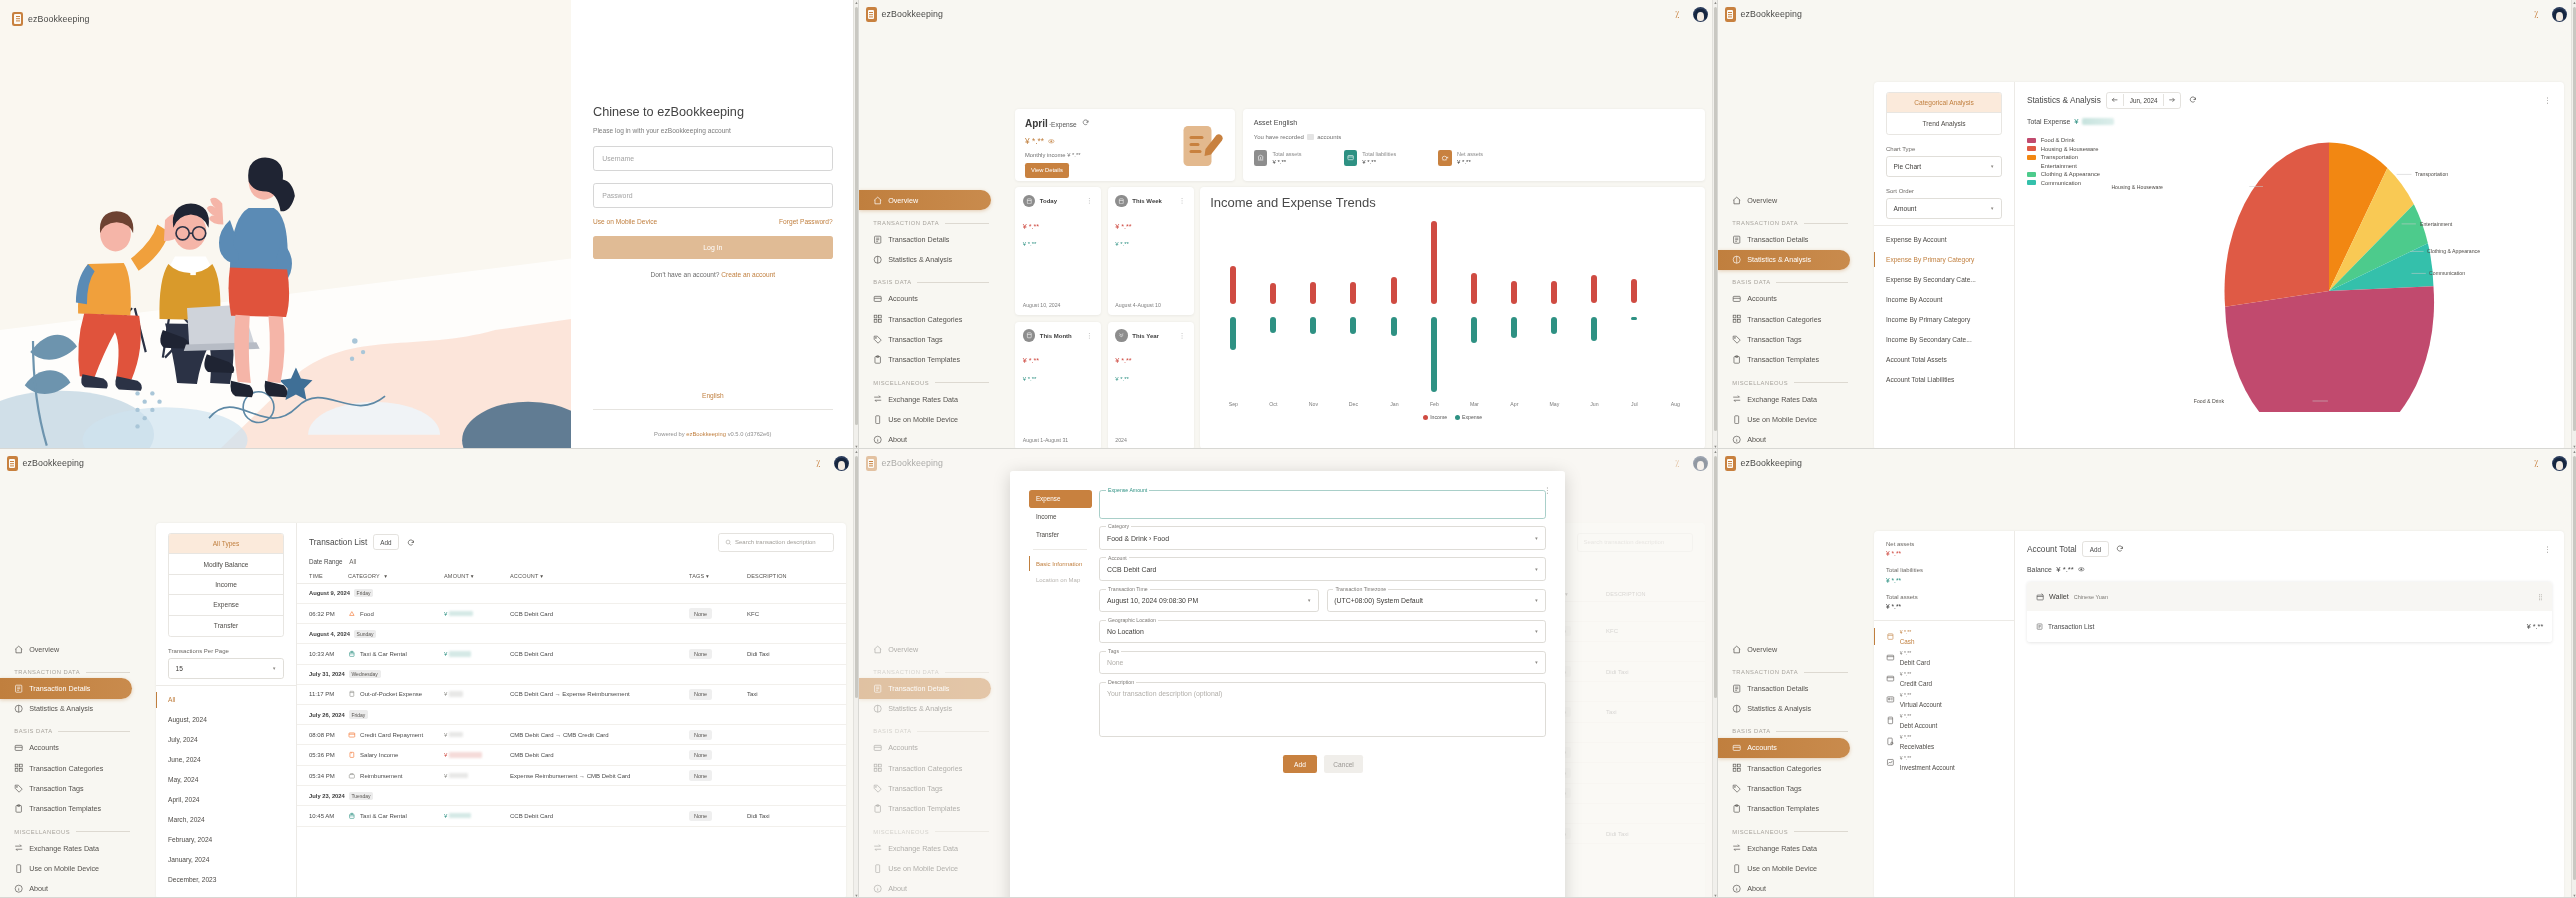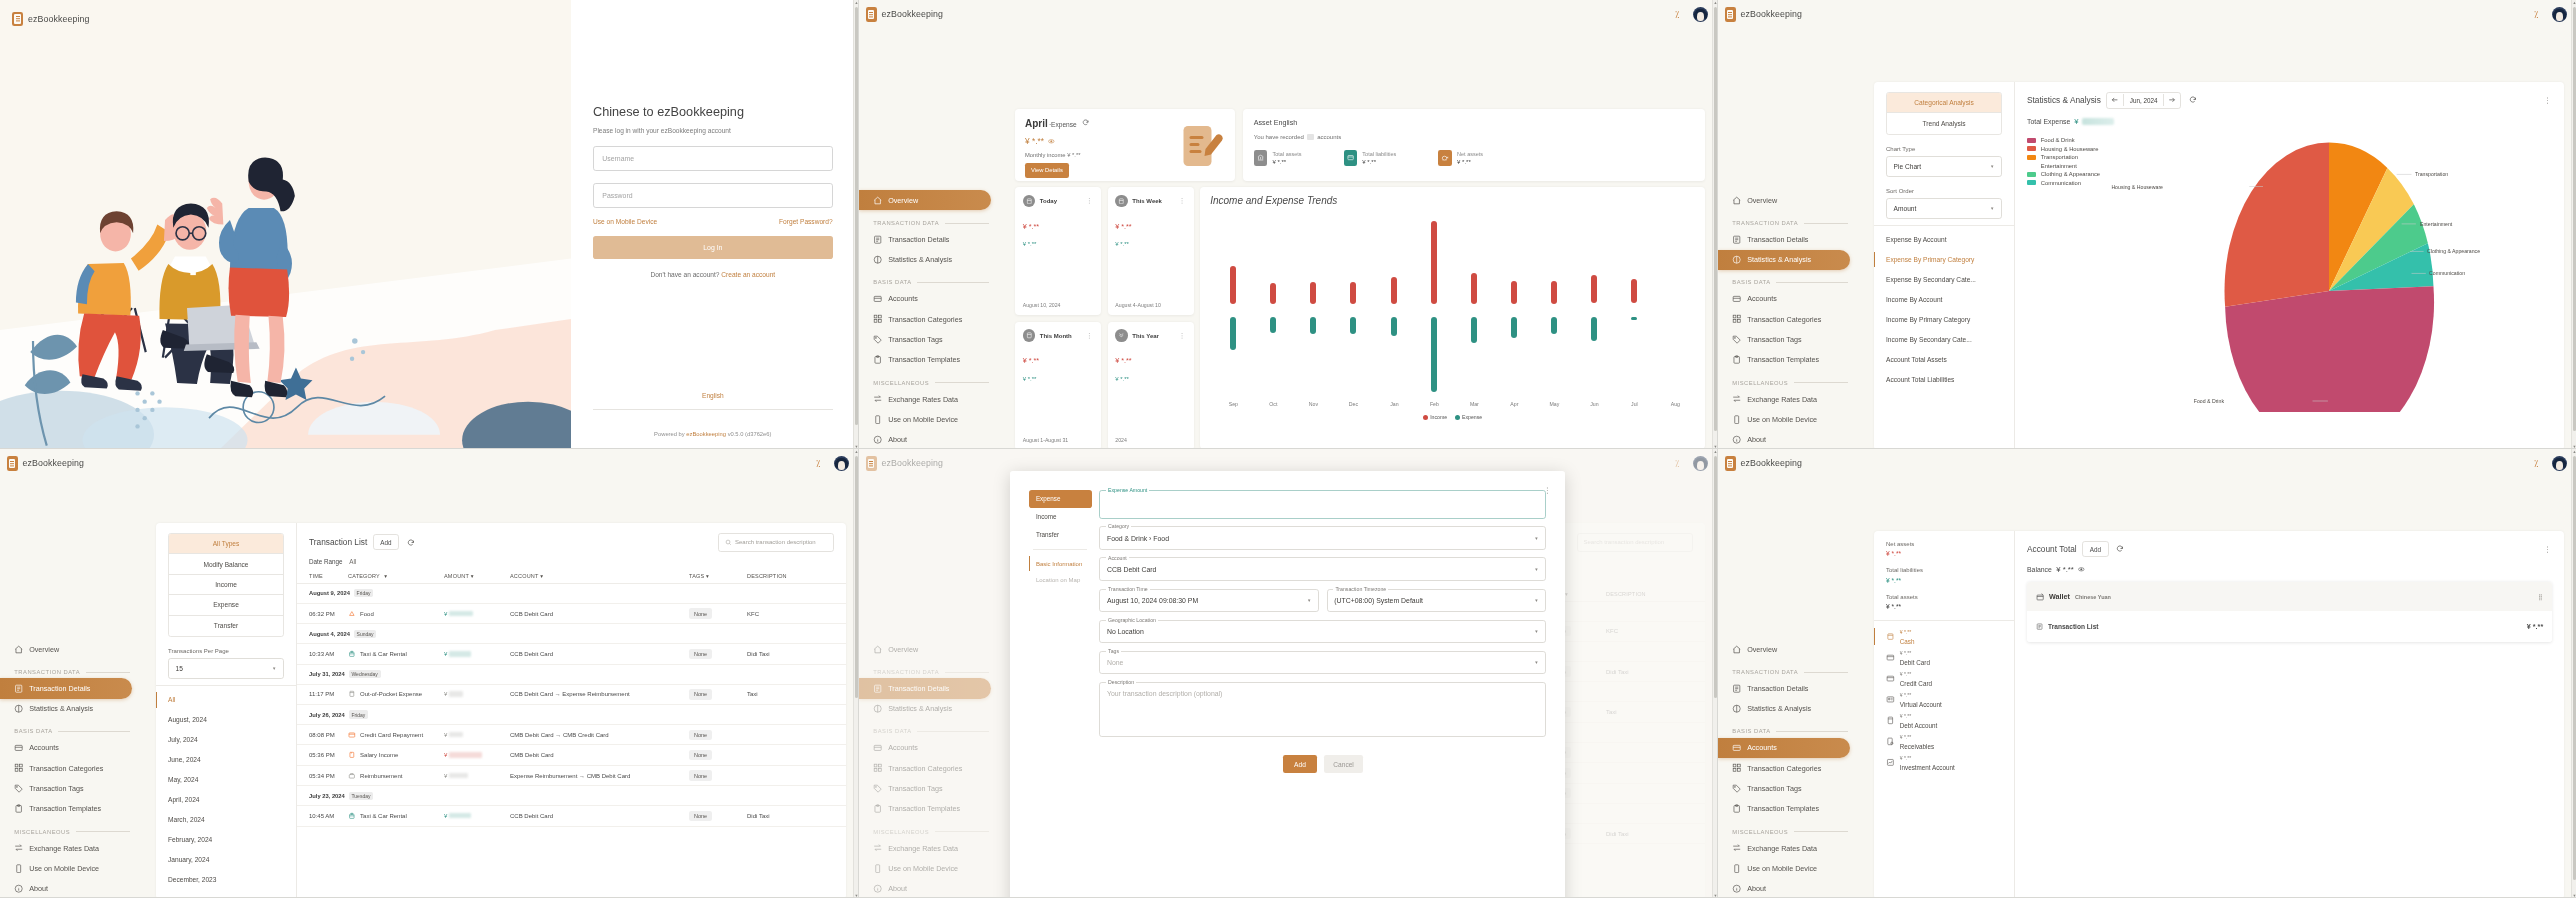--- a/index.html
+++ b/index.html
@@ -141,21 +141,21 @@
   .ov-row2 { display: flex; gap: 6.6px; margin-top: 6.6px; }
   .ov-small { width: 86px; height: 128px; padding: 7.2px 7.7px; }
   .ov-small .hd { display: flex; align-items: center; gap: 4.4px; }
   .ov-small .circ { width: 12.7px; height: 12.7px; border-radius: 50%; background: #8d8d8d; display: flex; align-items: center; justify-content: center; }
   .ov-small .ttl { font-size: 6px; font-weight: bold; color: #3d3d3d; }
   .ov-small .dots { margin-left: auto; color: #9a9a9a; font-size: 6.6px; letter-spacing: 0.6px; }
   .ov-small .v1 { color: #cf4b42; font-size: 7.2px; margin-top: 14.3px; }
   .ov-small .v2 { color: #2e9183; font-size: 6px; margin-top: 10.5px; }
   .ov-small .dt { font-size: 5.2px; color: #7e7e7e; position: absolute; bottom: 7.2px; }
   .ov-chart { flex: 1; height: 262px; padding: 7.7px 10px; position: relative; }
-  .ov-chart h3 { font-size: 10px; font-weight: 400; color: #4a4a4a; font-style: italic; }
+  .ov-chart h3 { font-size: 13px; font-weight: 400; color: #4a4a4a; }
   .bars { position: absolute; left: 13.2px; right: 10px; top: 26.4px; height: 182px; }
   .bar-inc { position: absolute; background: #cf4b42; border-radius: 3.3px; width: 6px; }
   .bar-exp { position: absolute; background: #2e9183; border-radius: 3.3px; width: 6px; }
   .axis { position: absolute; left: 13.2px; right: 10px; top: 214px; height: 7.7px; }
   .axis span { position: absolute; font-size: 5.2px; color: #7b7b7b; transform: translateX(-50%); }
   .legend { position: absolute; left: 0; right: 0; top: 227px; display: flex; gap: 7.7px; justify-content: center; font-size: 5.2px; color: #555; }
   .legend i { width: 5px; height: 5px; border-radius: 50%; display: inline-block; margin-right: 2.2px; vertical-align: -0.6px; }
 
   
   .maincard { display: flex; height: 368px; background: #fff; border-radius: 3.9px; box-shadow: 0 0.6px 2.8px rgba(0,0,0,.06); overflow: hidden; }
@@ -217,21 +217,21 @@
   .acct-top { padding: 10px 12px 0 12px; }
   .acct-top .lb { font-size: 6px; color: #6d6a66; }
   .acct-top .v { font-size: 6.6px; margin-top: 3.3px; }
   .acct-list .it { display: flex; align-items: center; gap: 5px; height: 21px; padding-left: 12px; position: relative; }
   .acct-list .it.on::before { content:""; position:absolute; left:0; top:1.7px; bottom:1.7px; width:1.1px; background:#c07f3e; }
   .acct-list .amt { font-size: 5px; color: #7d7a76; }
   .acct-list .nm { font-size: 6.3px; color: #4e4b47; margin-top: 0.6px; }
   .acct-list .it.on .nm { color: #c07f3e; }
   .acct-list .it.on .amt { color: #c07f3e; }
   .balrow { padding: 7.7px 12px 0 12px; font-size: 6.9px; color: #4a4a4a; display: flex; align-items: center; gap: 4.4px; }
-  .acctcard { margin: 8.8px 12px 0 12px; border-radius: 3.3px; box-shadow: 0 0.6px 3.3px rgba(0,0,0,.1); overflow: hidden; font-weight: bold; }
+  .acctcard { margin: 8.8px 12px 0 12px; border-radius: 3.3px; box-shadow: 0 0.6px 3.3px rgba(0,0,0,.1); overflow: hidden; }
   .acctcard .hd { background: #f7f6f3; height: 29px; display: flex; align-items: center; gap: 5px; padding: 0 8.8px; }
   .acctcard .hd .n { font-size: 7.2px; color: #3d3b38; }
   .acctcard .hd .cur { font-size: 5.5px; color: #7d7a76; }
   .acctcard .hd .grip { margin-left: auto; color: #b5b2ad; font-size: 6px; letter-spacing: 0.6px; }
   .acctcard .bd { background: #fff; height: 31px; display: flex; align-items: center; gap: 5px; padding: 0 8.8px; font-size: 6.6px; color: #4a4a4a; }
 
   
   .overlay { position: absolute; inset: 0; background: rgba(250,248,244,.55); }
   .modal {
     position: absolute; left: 151px; top: 22px; width: 555px; height: 809px;

